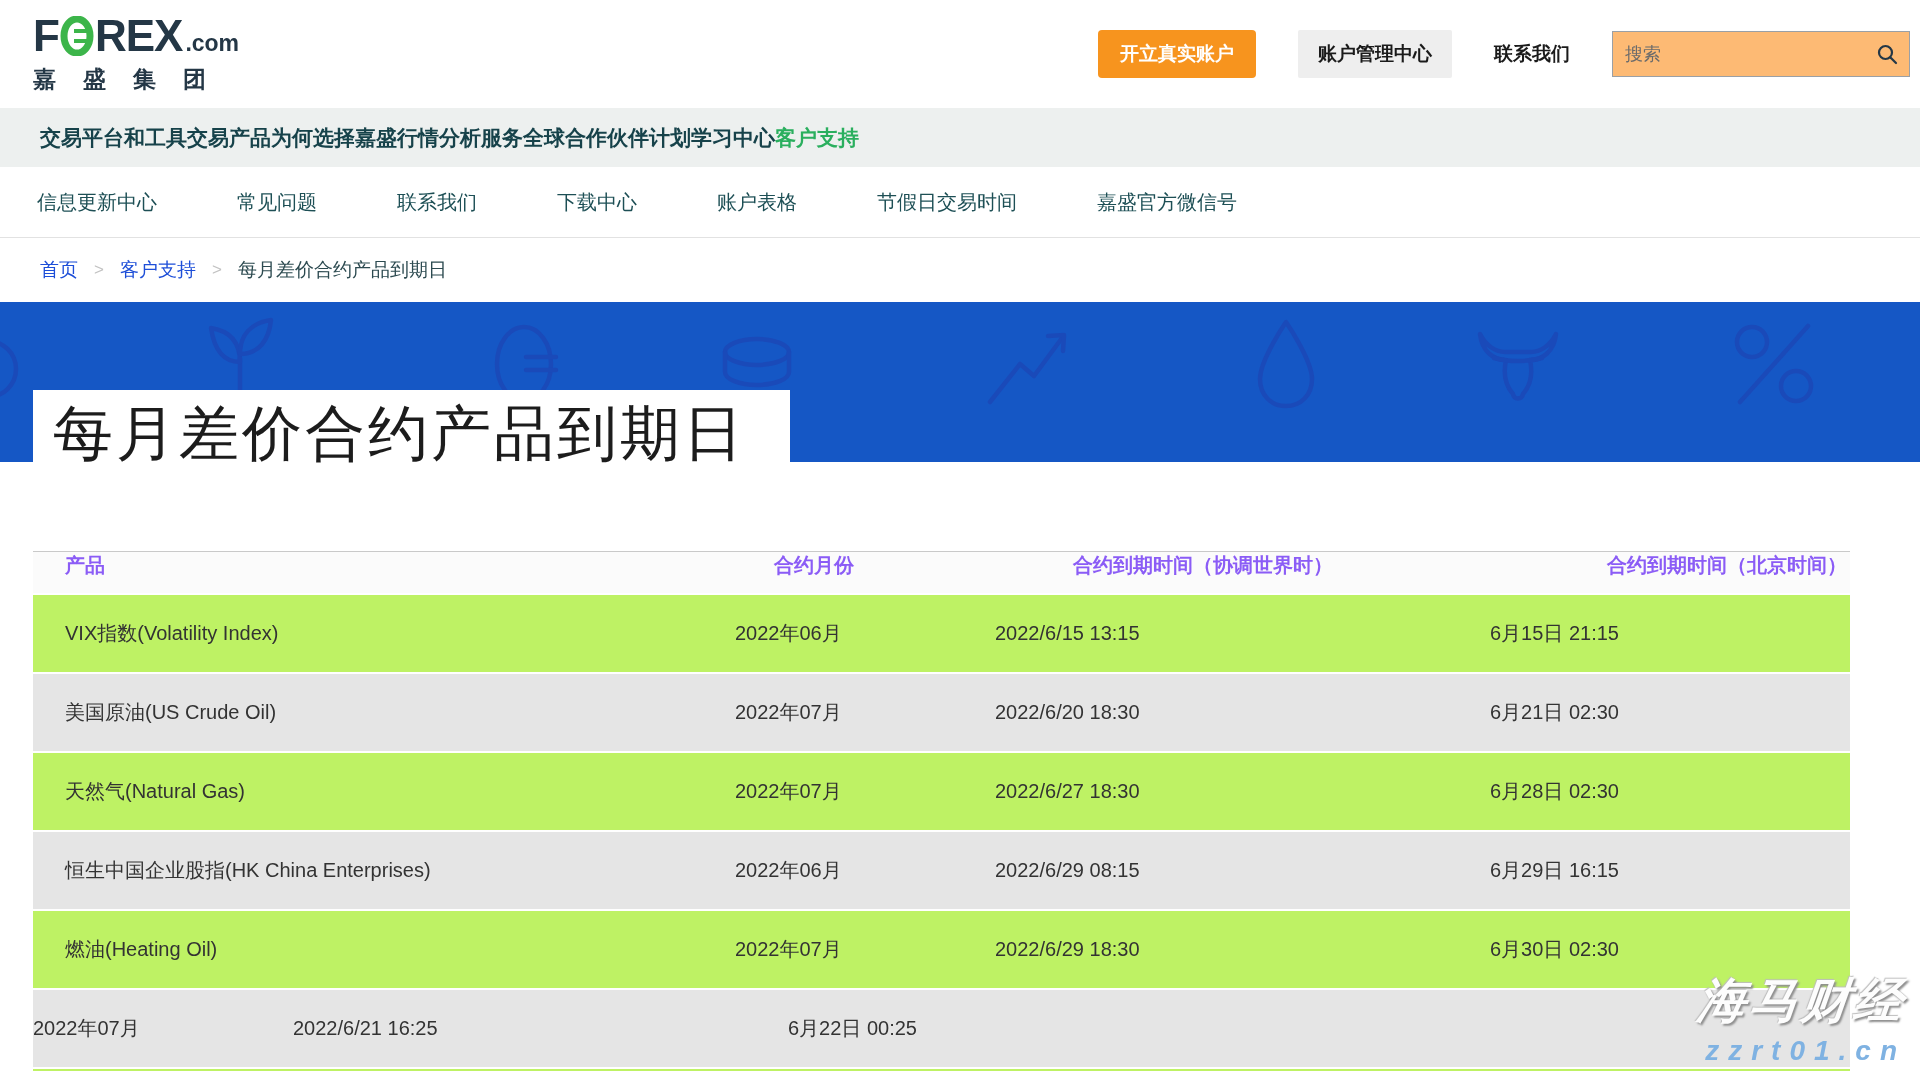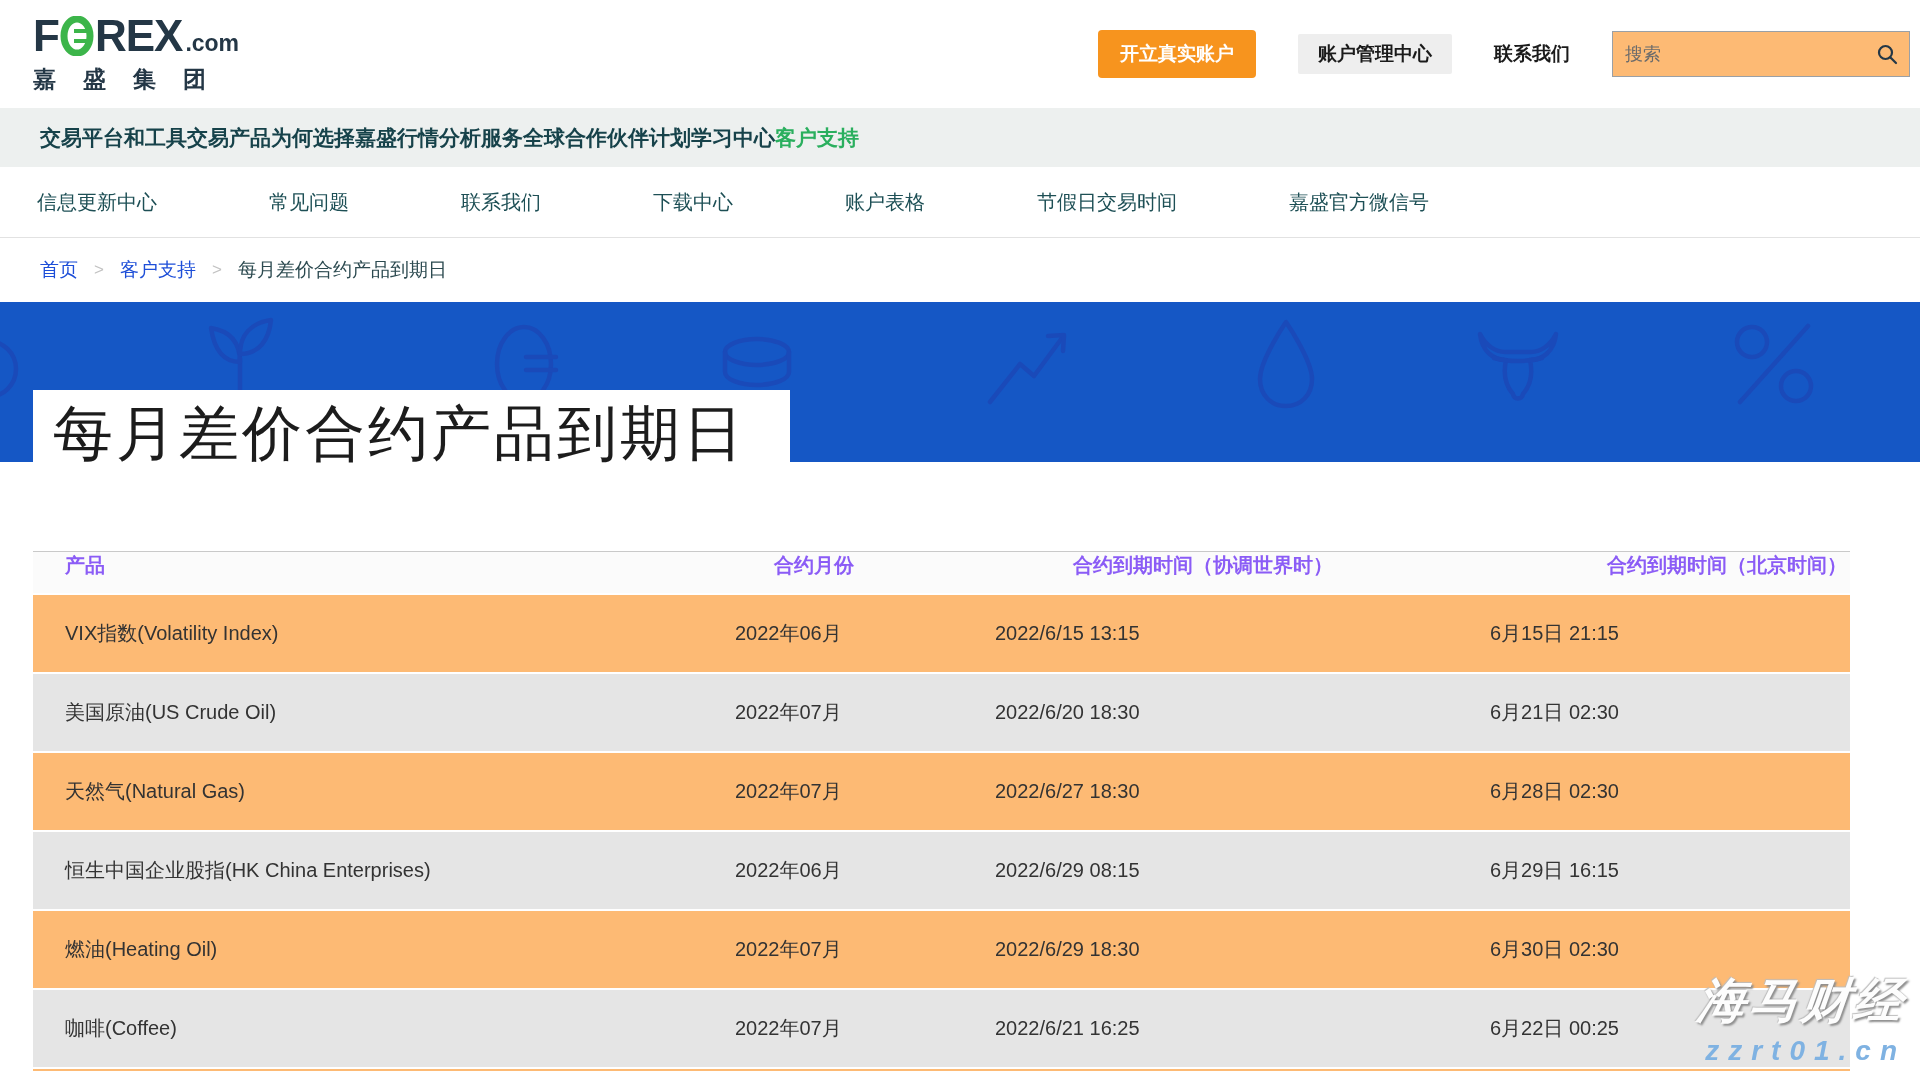--- a/index.html
+++ b/index.html
@@ -10,54 +10,54 @@
   
   .topbar { height:108px; display:flex; align-items:center; padding:0 10px 0 33px; background:#fff; }
   .logo { display:flex; flex-direction:column; cursor:pointer; }
   .logo-en { display:flex; align-items:baseline; color:#243746; font-weight:bold; }
   .logo-f, .logo-rest { font-size:44px; letter-spacing:-1px; line-height:1; }
   .logo-o { width:34px; height:40px; margin:0 1px; align-self:center; }
   .logo-com { font-size:23px; margin-left:3px; }
   .logo-cn { font-size:23px; font-weight:bold; color:#243746; letter-spacing:27px; margin-top:6px; white-space:nowrap; }
   .top-right { margin-left:auto; display:flex; align-items:center; gap:42px; }
   .btn-orange { background:#f7941e; color:#fff; font-size:19px; font-weight:bold; padding:0 22px; height:48px; display:flex; align-items:center; border-radius:4px; cursor:pointer; white-space:nowrap; }
-  .btn-gray { background:#eeeeee; color:#1a1a1a; font-size:19px; font-weight:bold; padding:0 20px; height:40px; display:flex; align-items:center; border-radius:2px; cursor:pointer; white-space:nowrap; }
+  .btn-gray { background:#eeeeee; color:#1a1a1a; font-size:19px; font-weight:bold; padding:0 20px; height:48px; display:flex; align-items:center; border-radius:2px; cursor:pointer; white-space:nowrap; }
   .contact-link { font-size:19px; font-weight:bold; color:#1a1a1a; cursor:pointer; white-space:nowrap; }
   .searchbox { width:298px; height:46px; border:1px solid #9aa0a6; display:flex; align-items:center; padding:0 10px 0 12px; background:#fdba74; }
   .searchbox input { flex:1; border:none; outline:none; font-size:18px; color:#444; font-family:inherit; background:transparent; }
   .searchbox input::placeholder { color:#6b6b6b; }
   .search-icon { width:24px; height:24px; flex:0 0 auto; cursor:pointer; }
 
   
   .mainnav { height:59px; background:#edf0ef; display:flex; align-items:center; padding:0 40px; }
   .mainnav .nav-item { font-size:21px; font-weight:bold; color:#16424a; cursor:pointer; white-space:nowrap; }
   .mainnav .nav-item.active { color:#2aaf5e; }
 
   
-  .subnav { height:71px; background:#fff; display:flex; align-items:center; padding:0 37px; gap:112px; border-bottom:1px solid #e2e2e2; }
+  .subnav { height:71px; background:#fff; display:flex; align-items:center; padding:0 37px; gap:80px; border-bottom:1px solid #e2e2e2; }
   .subnav .subnav-item { font-size:20px; font-weight:500; color:#1d4f55; cursor:pointer; white-space:nowrap; }
 
   
   .breadcrumb { height:64px; display:flex; align-items:center; padding:0 40px; gap:16px; font-size:19px; background:#fff; }
   .crumb-link { color:#1d4ed8; cursor:pointer; }
   .crumb-sep { color:#c2c2c2; font-size:17px; }
   .crumb-current { color:#2c4a50; }
 
   
   .banner { height:160px; background:#1557c5; position:relative; overflow:hidden; }
   .banner .bicon { position:absolute; top:12px; width:100px; height:100px; opacity:.9; }
   .banner .bicon svg { width:100%; height:100%; stroke:#1b49b8; stroke-width:4.5; fill:none; stroke-linecap:round; stroke-linejoin:round; }
   .title-box { position:absolute; left:33px; top:390px; width:757px; height:88px; background:#fff; display:flex; align-items:center; padding-left:20px; z-index:3; }
   .page-title { font-size:60px; font-weight:500; color:#1c1c1c; letter-spacing:3px; white-space:nowrap; }
 
   
   .table-wrap { margin:89px 0 0 33px; width:1817px; }
   .thead { display:flex; align-items:flex-start; height:42px; border-top:1px solid #c9c9c9; background:#fbfbfb; font-size:20px; font-weight:bold; color:#8b5cf6;gap:39px; }
   .trow { display:flex; align-items:center; height:77px; font-size:20px; color:#333; margin-top:2px; }
-  .trow.odd { background:#fdba74; }
+  .trow.odd { background:#bef264; }
   .trow.even { background:#e5e5e5; }
   .c1 { width:702px; padding-left:32px; }
   .c2 { width:260px; }
   .c3 { width:495px; }
   .c4 { flex:1; }
 
   
   .watermark { position:absolute; right:14px; bottom:4px; text-align:right; z-index:6; font-style:italic; pointer-events:none; }
   .wm1 { font-size:48px; font-weight:bold; color:#fdfdfd; letter-spacing:4px; text-shadow:2px 2px 2px #8f8f8f, -1px -1px 1px #bdbdbd; transform:skewX(-6deg); }
   .wm2 { font-size:28px; font-weight:bold; color:#7fb2e2; letter-spacing:9px; margin-top:2px; }
@@ -217,21 +217,20 @@
       <div class="c3">2022/6/29 08:15</div>
       <div class="c4">6月29日 16:15</div>
     </div>
     <div class="trow odd">
       <div class="c1">燃油(Heating Oil)</div>
       <div class="c2">2022年07月</div>
       <div class="c3">2022/6/29 18:30</div>
       <div class="c4">6月30日 02:30</div>
     </div>
     <div class="trow even">
-      <div class="c1">咖啡(Coffee)</div>
       <div class="c2">2022年07月</div>
       <div class="c3">2022/6/21 16:25</div>
       <div class="c4">6月22日 00:25</div>
     </div>
     <div class="trow odd"></div>
   </div>
 
   <div class="watermark">
     <div class="wm1">海马财经</div>
     <div class="wm2">zzrt01.cn</div>

